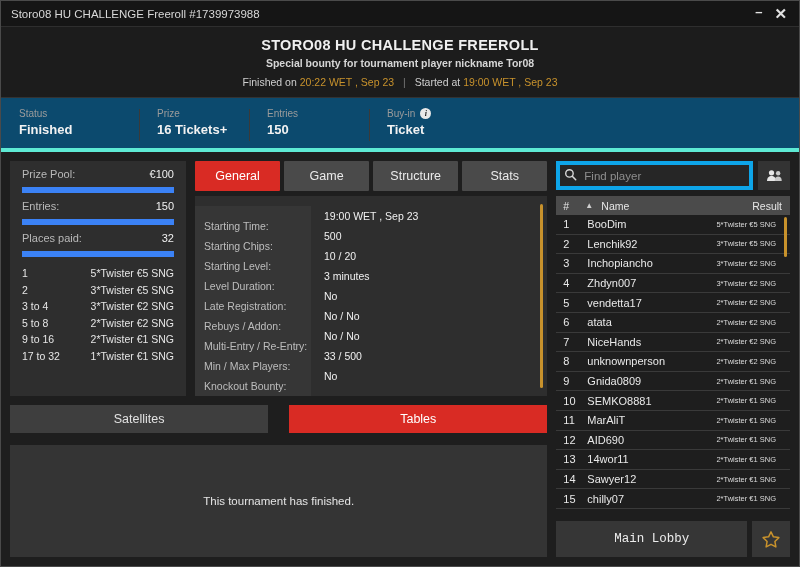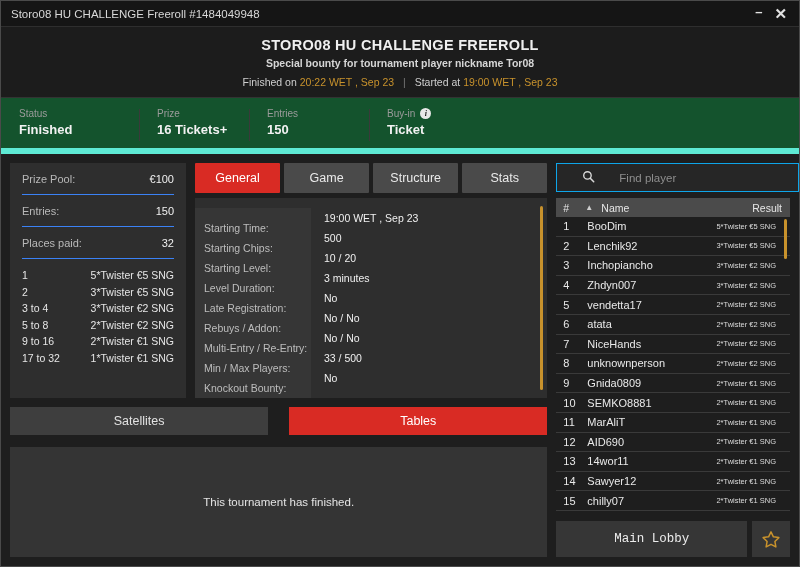--- a/index.html
+++ b/index.html
@@ -50,24 +50,24 @@
     letter-spacing: .3px; margin-bottom: 4px;
   }
   .hdr-sub { font-size: 10.5px; font-weight: 700; color: #d6d6d6; margin-bottom: 7px; }
   .hdr-times { font-size: 10.5px; color: #cfcfcf; }
   .gold { color: #c8922c; }
   .sep-pipe { color: #777; padding: 0 6px; }
 
   
   .status-strip {
     flex: 0 0 auto;
-    background: #14532d;
+    background: #0c4a6e;
     display: flex; align-items: center;
     padding: 10px 0 11px 0;
-    border-bottom: 6px solid #5eead4;
+    border-bottom: 4px solid #5eead4;
   }
   .stat {
     padding: 0 16px 0 18px;
     min-width: 0;
     position: relative;
   }
   .stat + .stat::before {
     content: ""; position: absolute; left: 0; top: 1px;
     width: 1px; height: 32px; background: #3a3a3a;
   }
@@ -97,21 +97,21 @@
   .left-col { display: flex; flex-direction: column; width: 545px; gap: 9px; }
   .left-top { display: flex; gap: 9px; height: 235px; }
 
   
   .prize-panel {
     width: 176px; background: #2e2e2e;
     padding: 0 12px;
   }
   .prize-row {
     display: flex; justify-content: space-between; align-items: center;
-    height: 32px; border-bottom: 1px solid #3b82f6;
+    height: 32px; border-bottom: 6px solid #3b82f6;
     font-size: 11px;
     gap: 9px;
   }
   .prize-row .k { color: #b9b9b9; }
   .prize-row .v { color: #f0f0f0; }
   .payout-list { padding-top: 8px; }
   .payout-row {
     display: flex; justify-content: space-between;
     font-size: 10.5px; color: #e6e6e6; line-height: 16.5px;
     white-space: nowrap;
@@ -156,22 +156,22 @@
     flex: 1 1 auto; background: #343434;
     display: flex; align-items: center; justify-content: center;
     margin-top: 3px;
   }
   .bottom-msg { font-size: 11.5px; color: #e4e4e4; }
 
   
   .right-col { width: 237px; display: flex; flex-direction: column; min-width: 0; }
   .search-row { display: flex; gap: 5px; height: 29px; flex: 0 0 29px; }
   .search-box {
-    flex: 1; background: #262626; border: 1px solid #0ea5e9;
-    display: flex; align-items: center; gap: 24px; padding: 0 25px;
+    flex: 1; background: #262626; border: 4px solid #0ea5e9;
+    display: flex; align-items: center; gap: 7px; padding: 0 4px;
   }
   .search-input {
     flex: 1; background: transparent; border: none; outline: none;
     color: #e0e0e0; font-size: 11.5px; font-family: "Liberation Sans", sans-serif;
   }
   .search-input::placeholder { color: #8e8e8e; }
   .people-btn {
     width: 32px; background: #333333;
     display: flex; align-items: center; justify-content: center; cursor: pointer;
   }
@@ -211,21 +211,21 @@
     width: 38px; background: #363636; display: flex;
     align-items: center; justify-content: center; cursor: pointer;
   }
 </style>
 </head>
 <body>
 
 <div class="app">
 
   <div class="titlebar">
-    <div class="titlebar-text">Storo08 HU CHALLENGE Freeroll #1484049948</div>
+    <div class="titlebar-text">Storo08 HU CHALLENGE Freeroll #1739973988</div>
     <div class="winbtns">
       <span class="winbtn min">–</span>
       <span class="winbtn close">✕</span>
     </div>
   </div>
 
   <div class="header">
     <div class="hdr-title">STORO08 HU CHALLENGE FREEROLL</div>
     <div class="hdr-sub">Special bounty for tournament player nickname Tor08</div>
     <div class="hdr-times">

